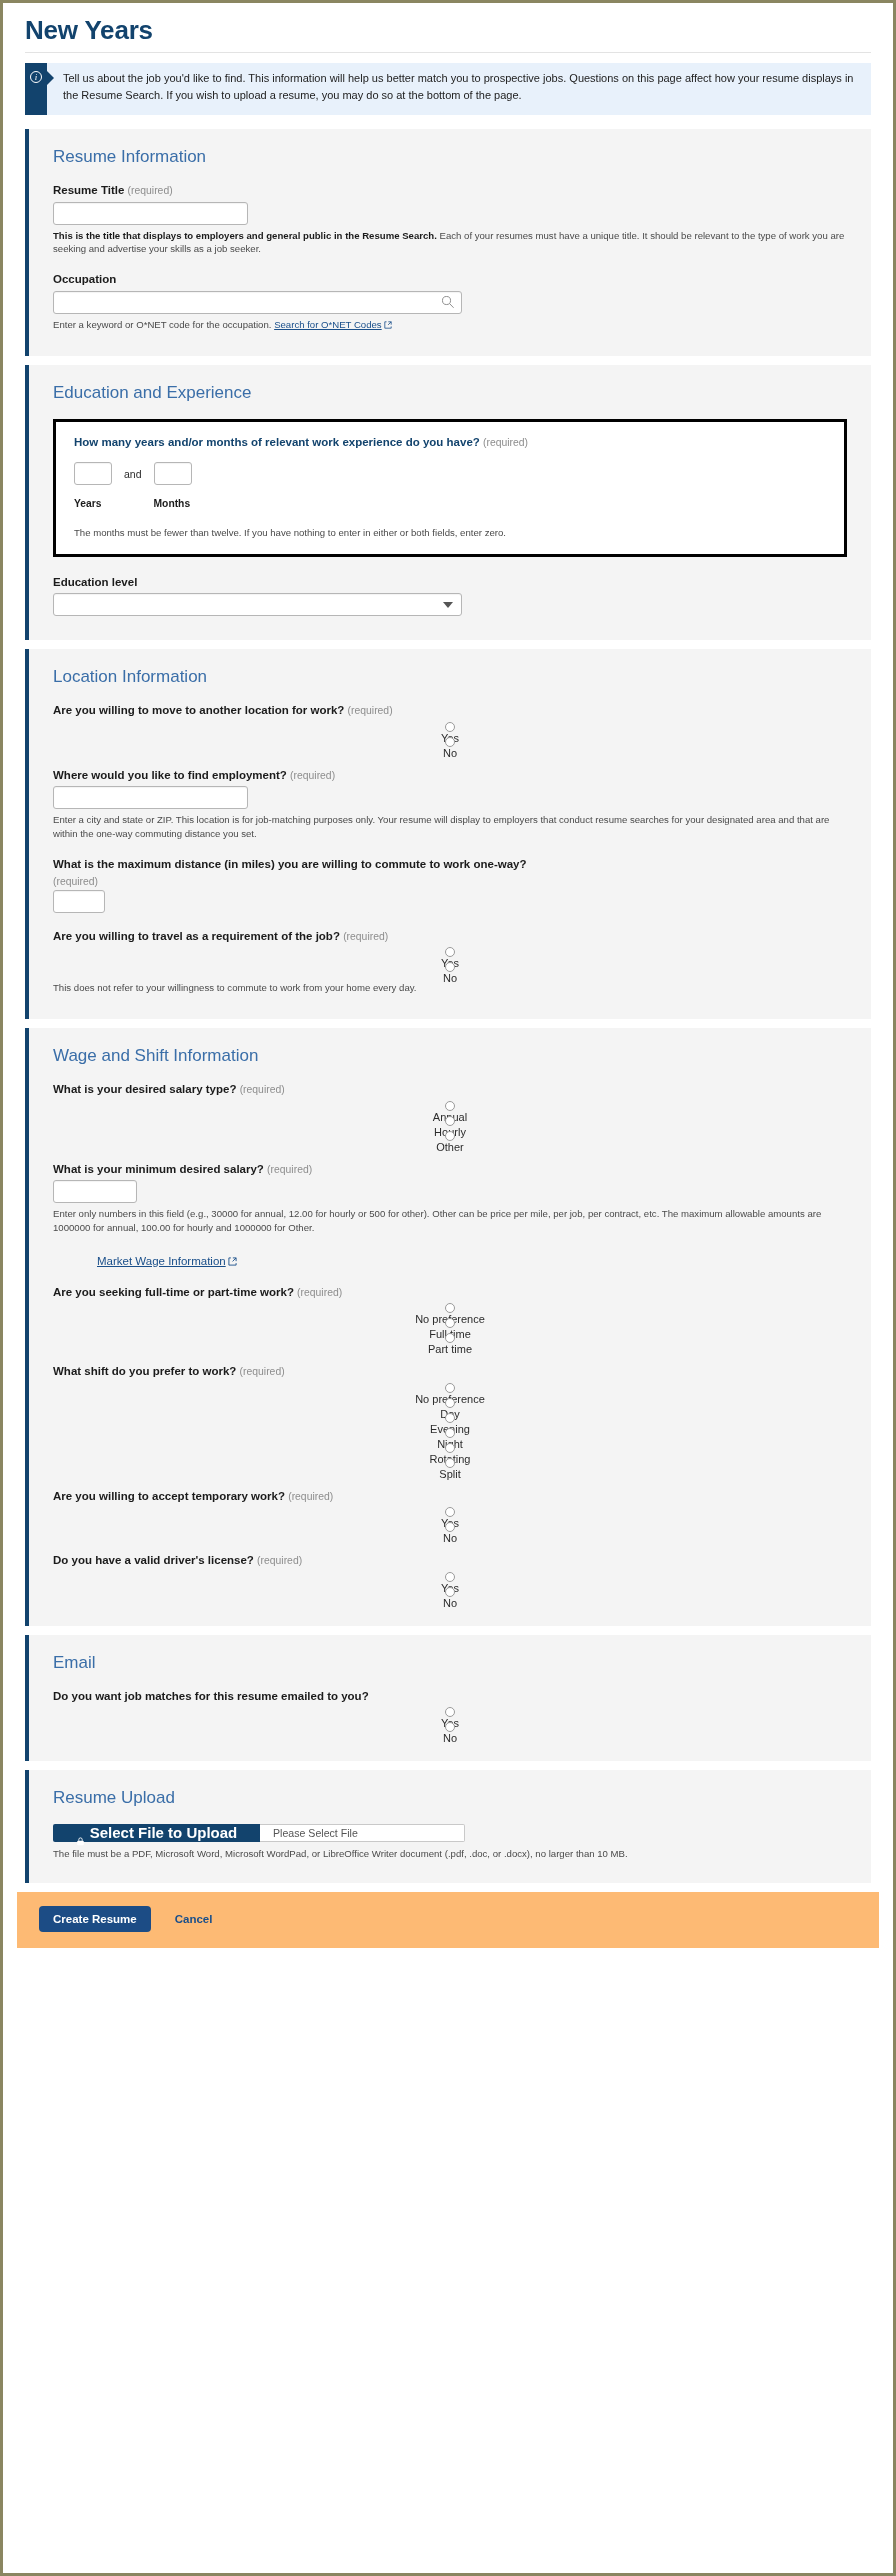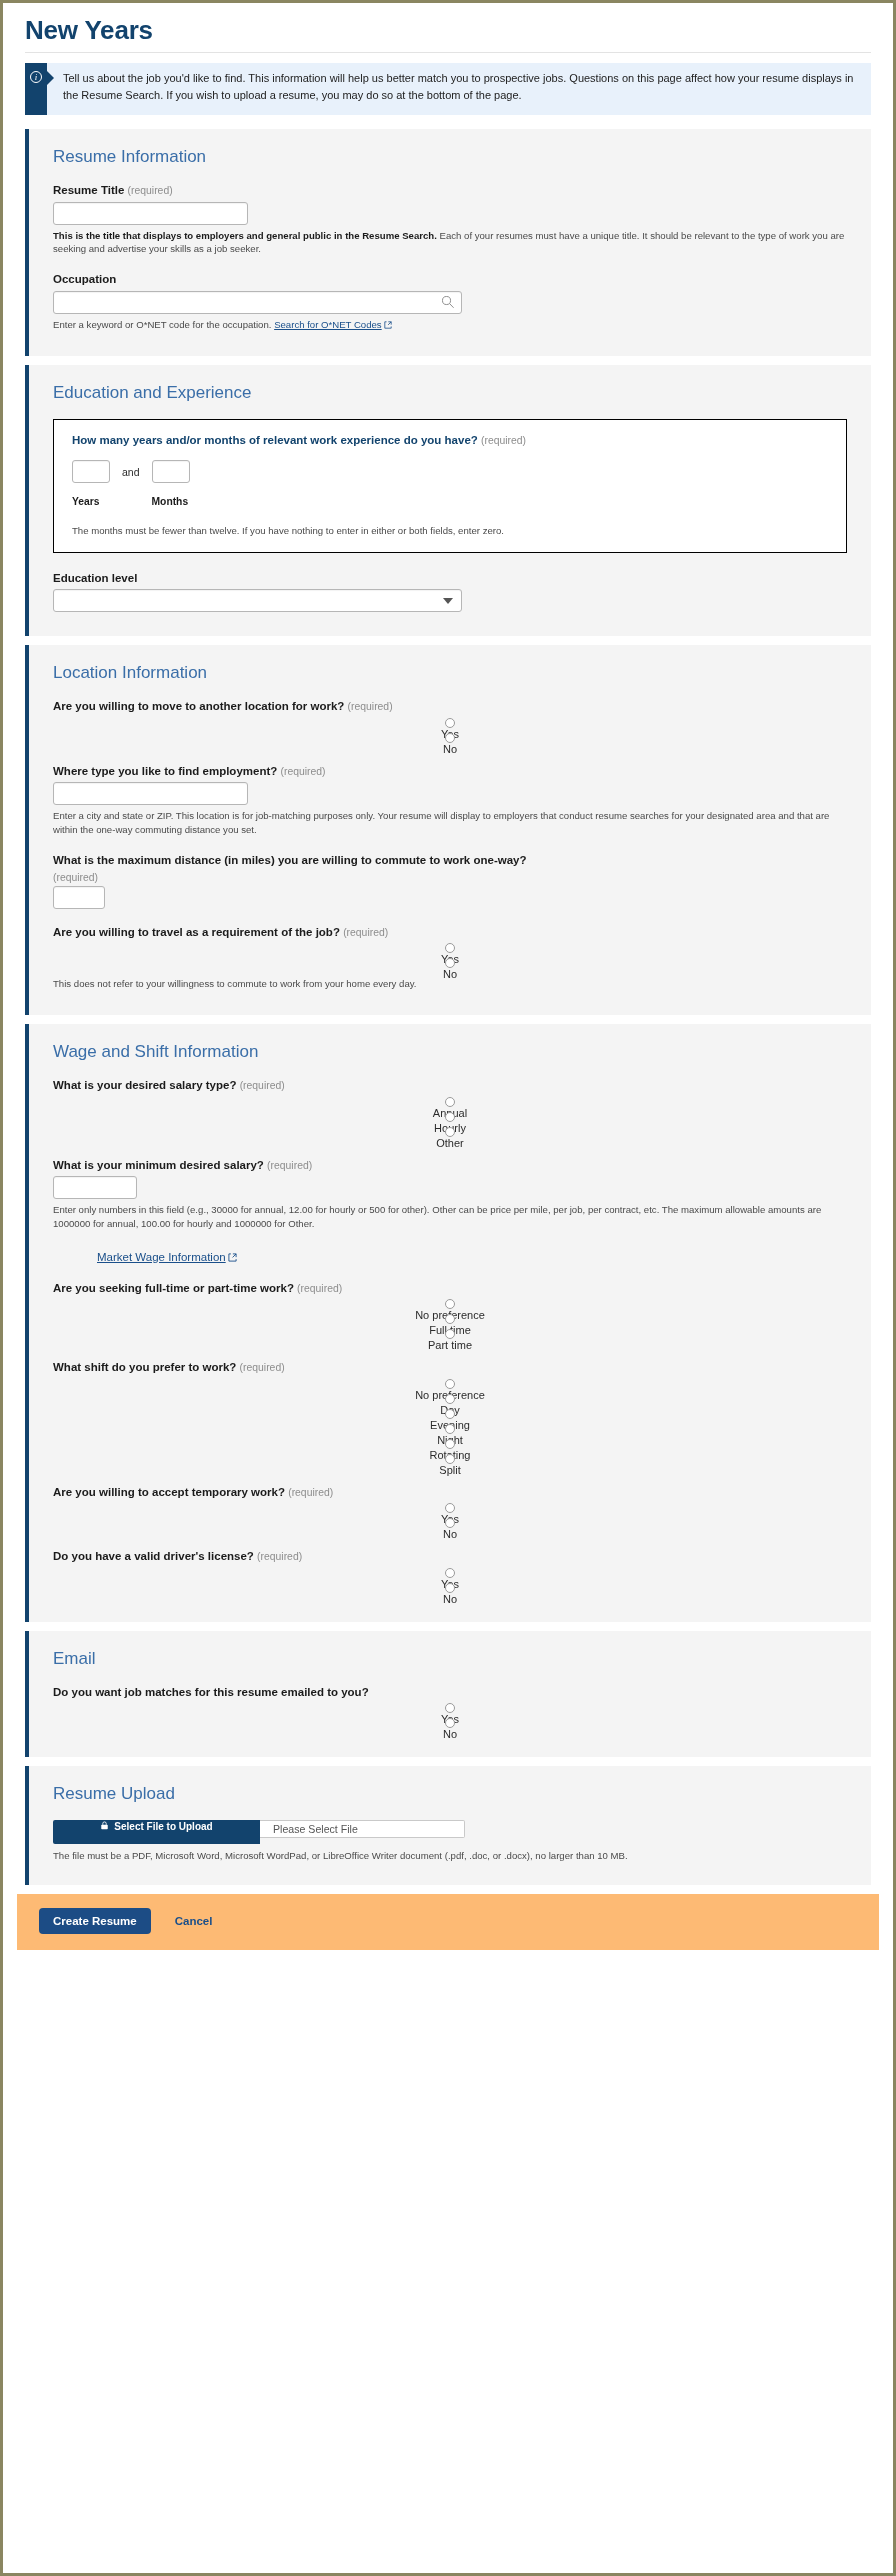--- a/index.html
+++ b/index.html
@@ -183,21 +183,21 @@
   }
   .radio-label {
     font-size: 11px;
     color: #2b2b2b;
   }
   .radio-group { margin: 1px 0 0 0; }
 
   
   .exp-card {
     background: #ffffff;
-    border: 1px solid #000000;
+    border: 3px solid #000000;
     padding: 14px 18px 16px 18px;
     margin: 0 0 18px 0;
   }
   .exp-q {
     color: #12436d;
     font-size: 11.5px;
     font-weight: bold;
     margin-bottom: 14px;
   }
   .exp-q .req { color: #8d8d8d; }
@@ -247,27 +247,27 @@
     border-right: 5px solid transparent;
     border-top: 6px solid #555555;
     pointer-events: none;
   }
 
   
   .upload-row { display: flex; align-items: stretch; margin-bottom: 5px; }
   .upload-btn {
     background: #12436d;
     color: #ffffff;
-    font-size: 10px;
+    font-size: 15px;
     font-weight: bold;
     border: none;
-    height: 24px;
+    height: 18px;
     width: 207px;
     display: flex;
-    align-items: flex-start;
+    align-items: flex-end;
     justify-content: center;
     gap: 5px;
     border-radius: 2px 0 0 2px;
     font-family: "Liberation Sans", sans-serif;
     cursor: pointer;
   }
   .upload-btn .lock {
     width: 9px; height: 9px; display: inline-block;
   }
   .upload-file {
@@ -424,21 +424,21 @@
             <span class="radio-dot"></span>
             <span class="radio-label">No</span>
           </div>
         </div>
       </div>
 
       <div class="gap-md"></div>
 
       <div class="field">
         <div class="qlabel">
-          <span>Where type you like to find employment?</span>
+          <span>Where would you like to find employment?</span>
           <span class="req">(required)</span>
         </div>
         <input class="tb tb-location" type="text" value="" style="">
         <div class="helper">Enter a city and state or ZIP. This location is for job-matching purposes only. Your resume will display to employers that conduct resume searches for your designated area and that are within the one-way commuting distance you set.</div>
       </div>
 
       <div class="gap-md"></div>
 
       <div class="field">
         <div class="qlabel">What is the maximum distance (in miles) you are willing to commute to work one-way?</div>

